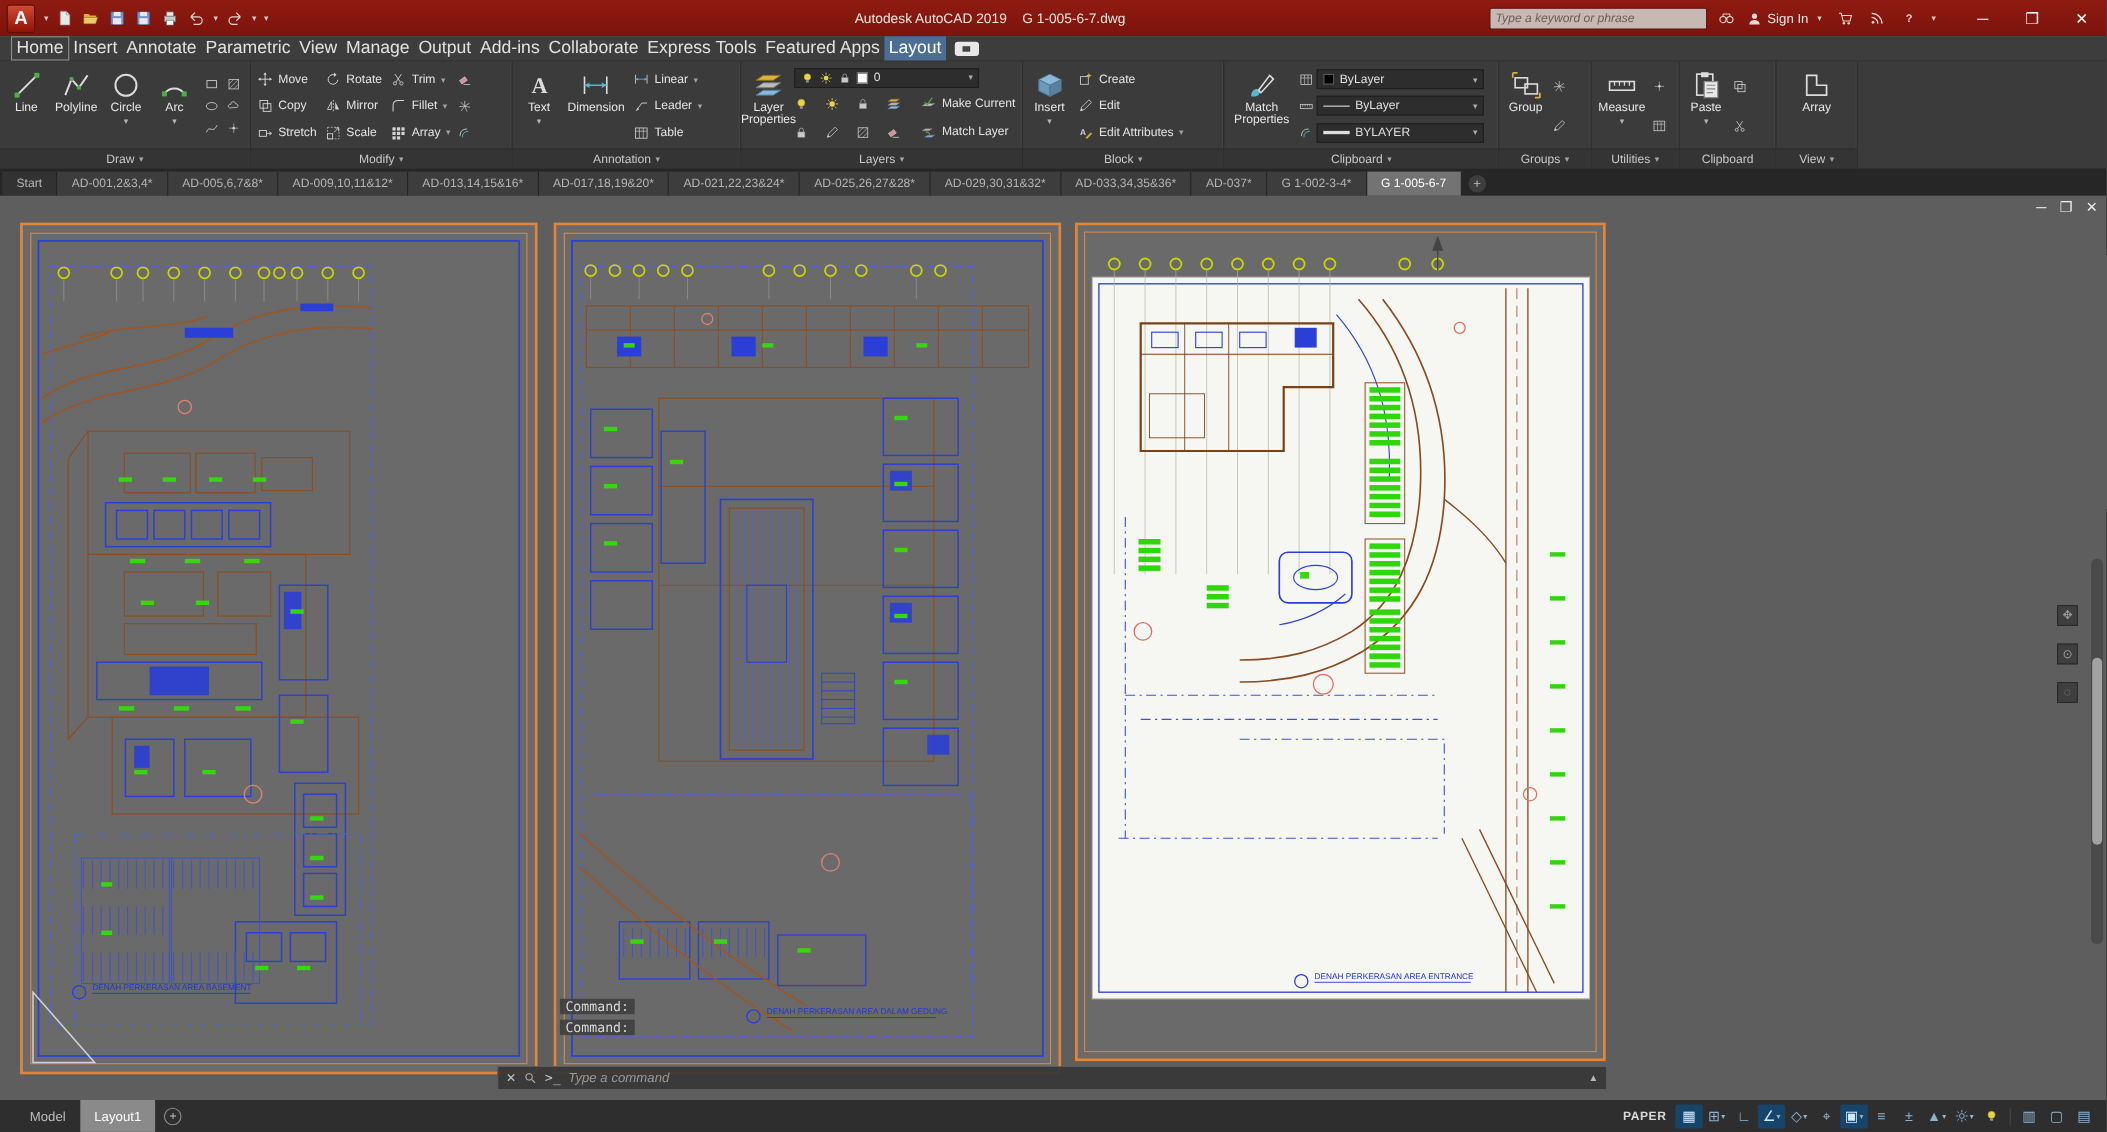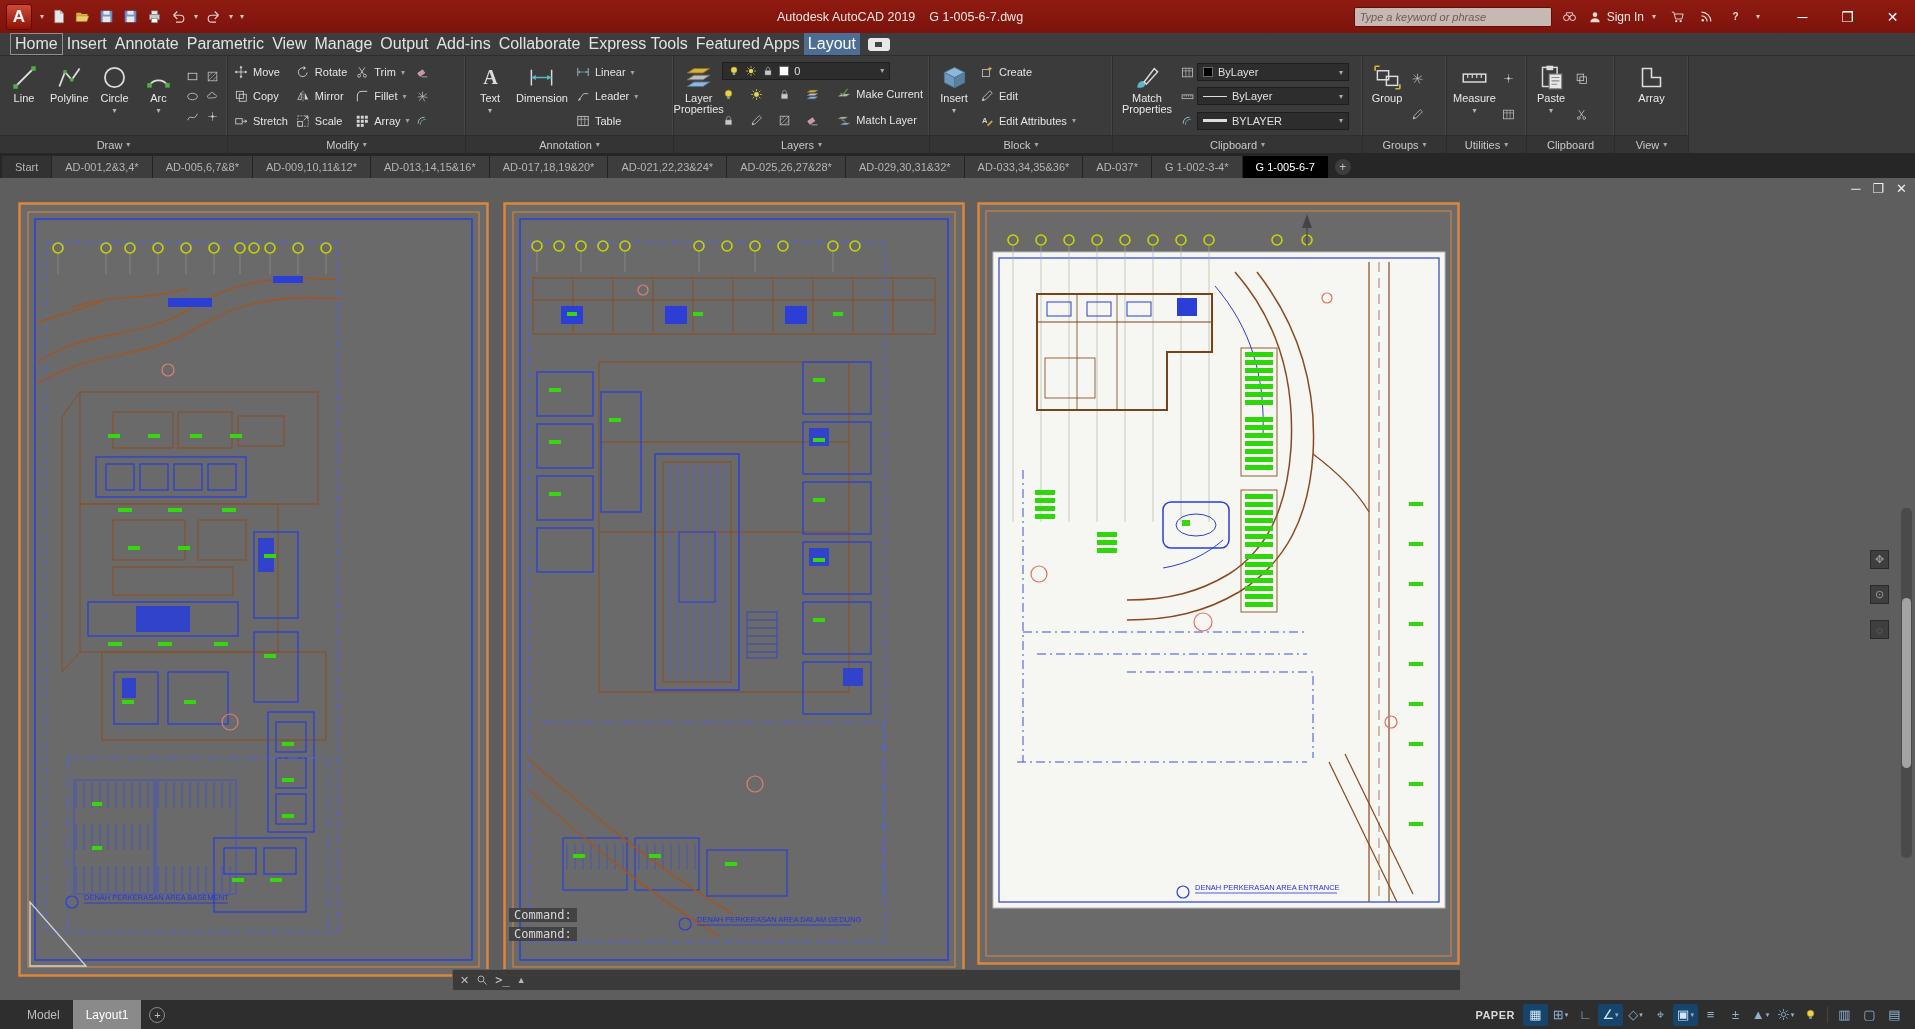--- a/index.html
+++ b/index.html
@@ -70,21 +70,21 @@
   .lay-right { display:flex; flex-direction:column; justify-content:space-around; padding:2px 0; }
   .lay-row { display:flex; align-items:center; gap:15px; }
   .ribbon-fill { flex:1; background:#3b3b3b; }
 
   
   #filetabs { position:absolute; top:153px; left:0; width:100%; height:25px; background:#262626;
     display:flex; align-items:flex-end; padding-left:2px; }
   .ftab { height:22px; padding:0 13px; display:flex; align-items:center; font-size:11px; color:#b4b4b4;
     background:#3d3d3d; border-right:1px solid #232323; white-space:nowrap; }
   .ftab.start { background:#323232; }
-  .ftab.active { background:#000000; color:#ffffff; }
+  .ftab.active { background:#737373; color:#ffffff; }
   .ftab-add { width:16px; height:16px; border-radius:50%; background:#3d3d3d; color:#c0c0c0;
     display:flex; align-items:center; justify-content:center; margin:0 0 3px 6px; font-size:12px; }
 
   
   #canvas { position:absolute; top:178px; left:0; right:0; bottom:29px; background:#5e5e5e; overflow:hidden; }
   .vp { position:absolute; }
   .vp svg { display:block; width:100%; height:100%; }
   .docwin { position:absolute; top:3px; right:8px; display:flex; gap:12px; color:#eceff2; font-size:13px; }
   .docwin span { cursor:default; }
   .vscroll { position:absolute; right:3px; top:330px; width:11px; height:350px; background:#4a4a4a; border-radius:5px; }
@@ -1424,20 +1424,21 @@
     </div>
 
     <div id="cmdbar">
       <span class="cmdx">✕</span>
       <span class="cmdbar-ic">
           <svg>
             <use href="#i-magnifier"></use>
           </svg>
         </span>
       <span class="cmdprompt">&gt;_</span>
+      <input type="text" placeholder="Type a command" style="">
       <span class="cmdup">▲</span>
     </div>
   </div>
 
   <div id="bottombar">
     <div class="ltab">Model</div>
     <div class="ltab active">Layout1</div>
     <div class="addlayout">+</div>
 
     <div class="sb-right">

